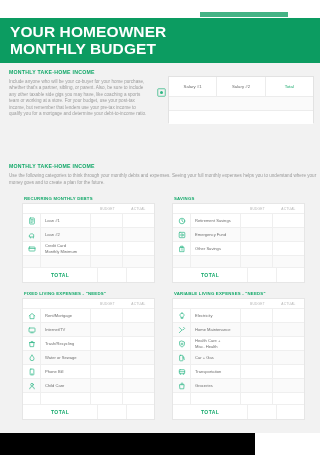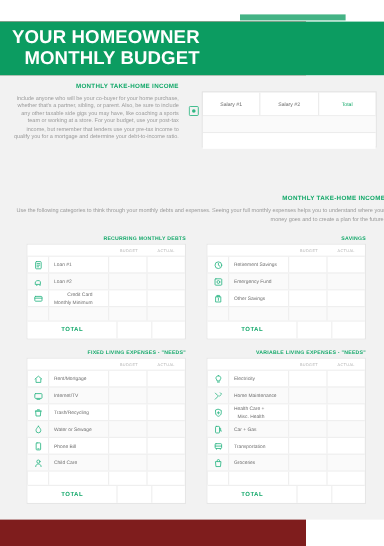--- a/index.html
+++ b/index.html
@@ -2,21 +2,21 @@
 <html><head>
 <meta charset="utf-8">
 <style>
   html,body{margin:0;padding:0;}
   body{
     width:320px;height:455px;overflow:hidden;
     background:#ffffff;
     font-family:"Liberation Sans",sans-serif;
     -webkit-font-smoothing:antialiased;
   }
-  .page{position:relative;width:255px;height:455px;background:#7f1d1d;text-align:right;}
+  .page{position:relative;width:255px;height:455px;background:#000000;}
 
   
   .top-strip{position:absolute;left:0;top:0;width:320px;height:18px;background:#ffffff;}
   .top-strip .ghost{position:absolute;left:200px;top:12px;width:88px;height:5px;background:#0f9d63;opacity:.78;}
 
   
   .banner{
     position:absolute;left:0;top:18px;width:320px;height:45px;
     background:#0c9c61;
   }

